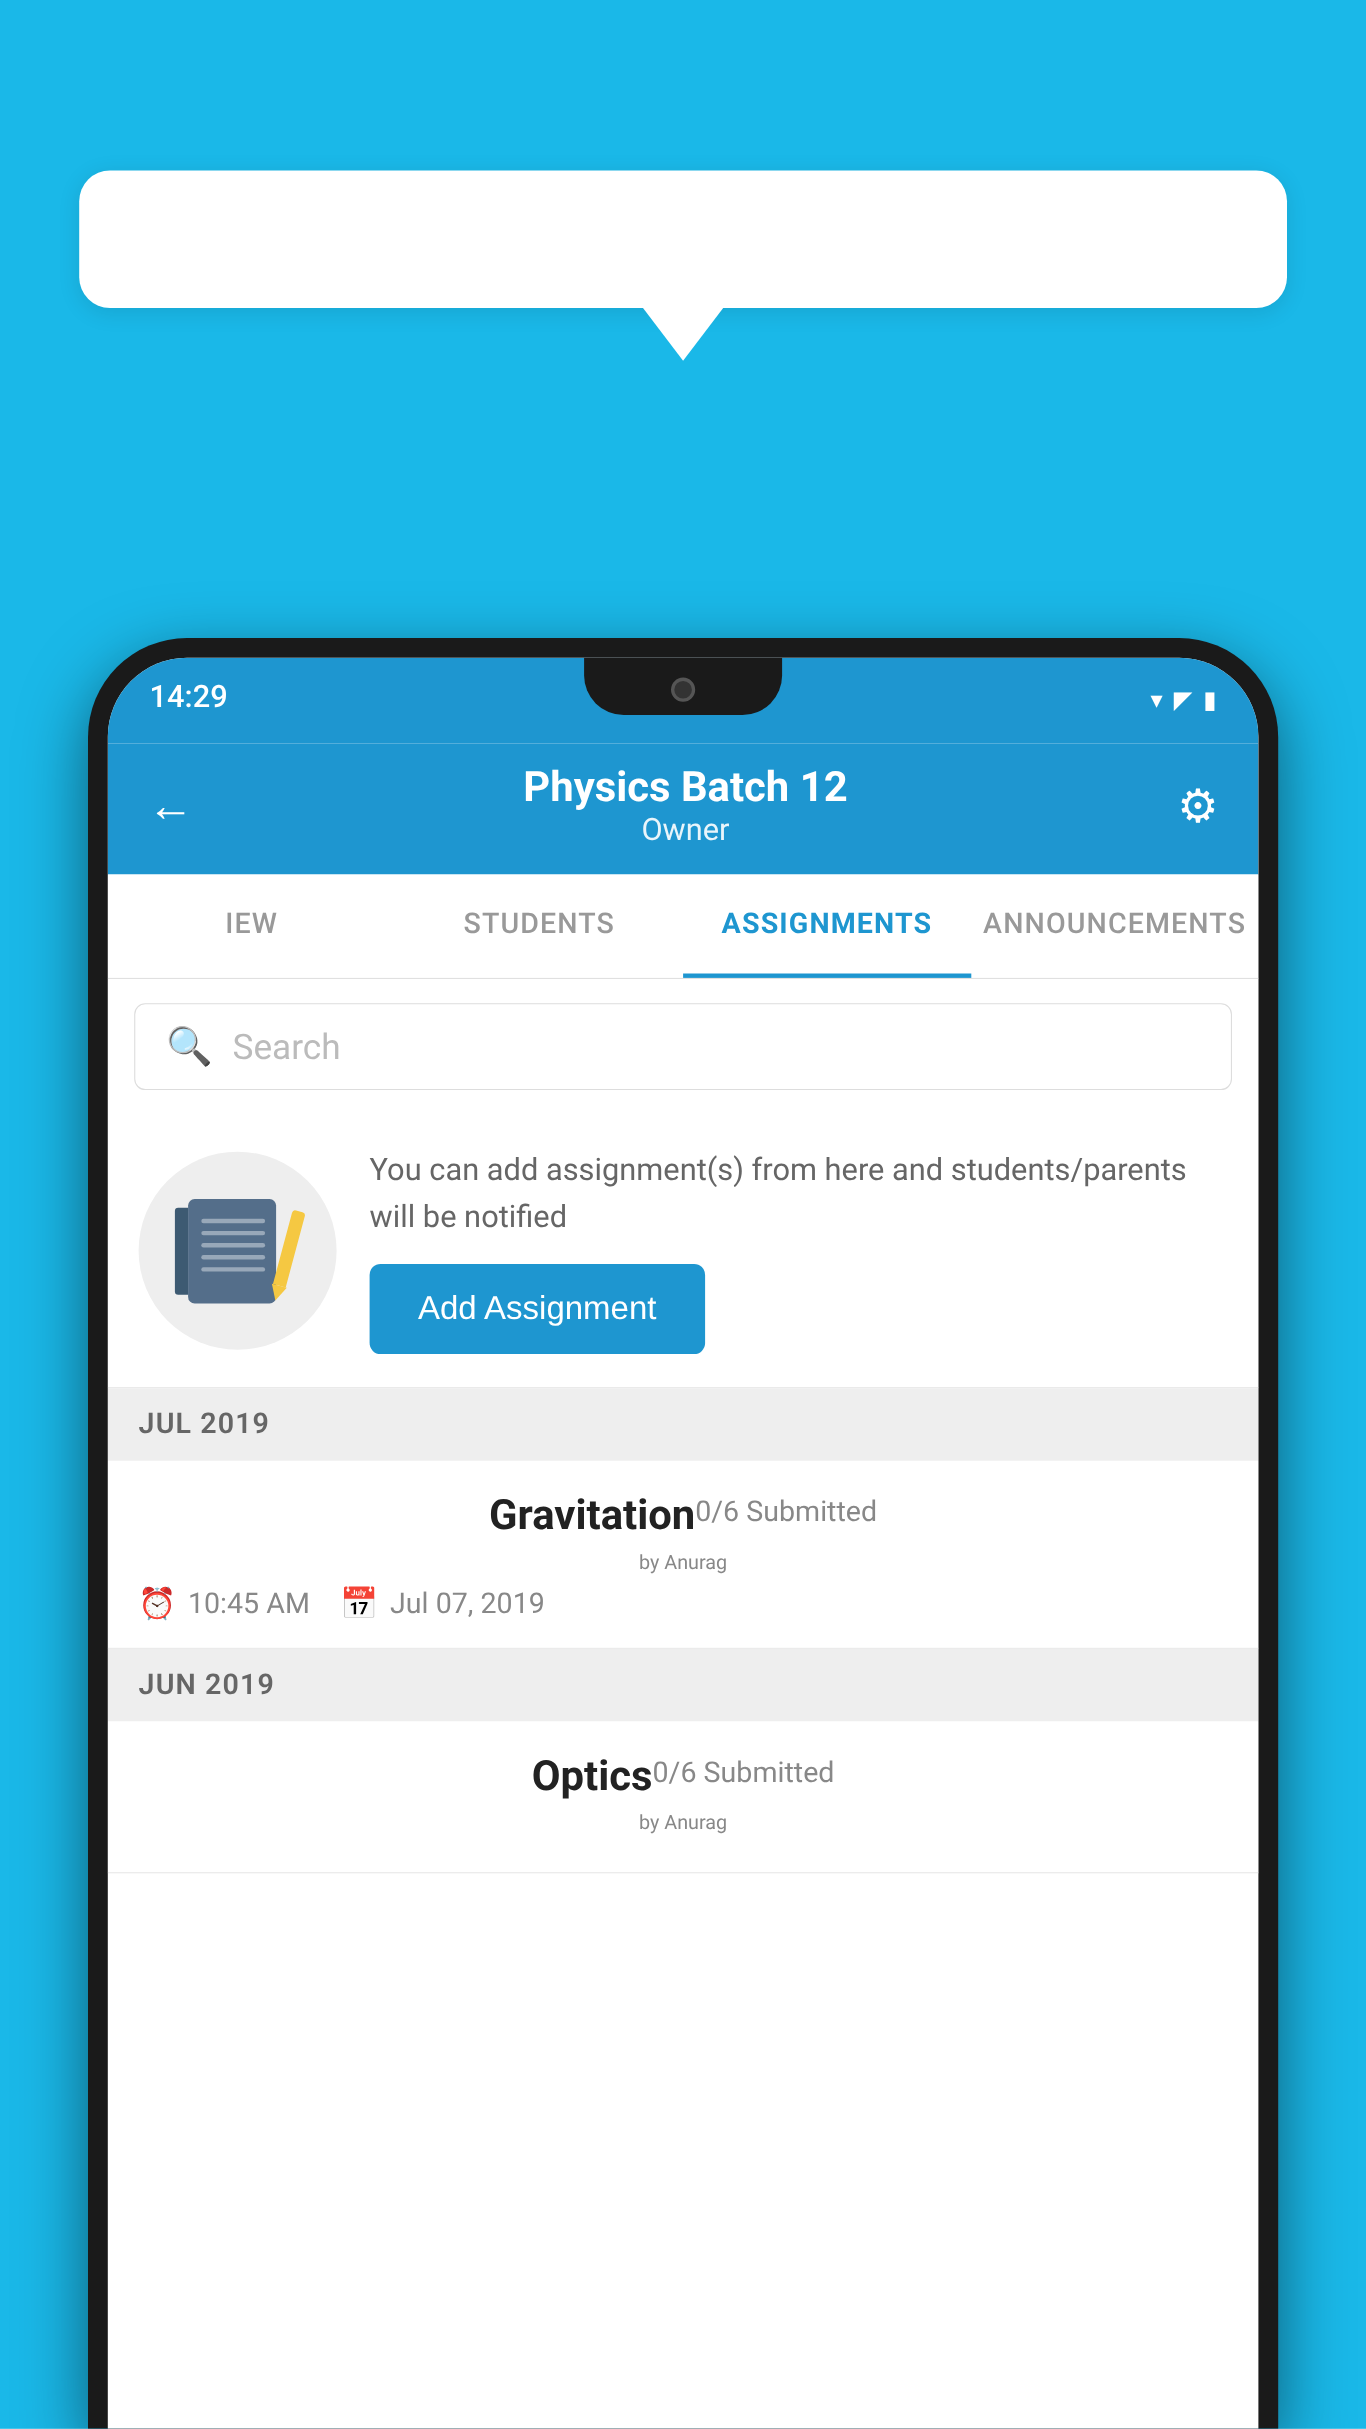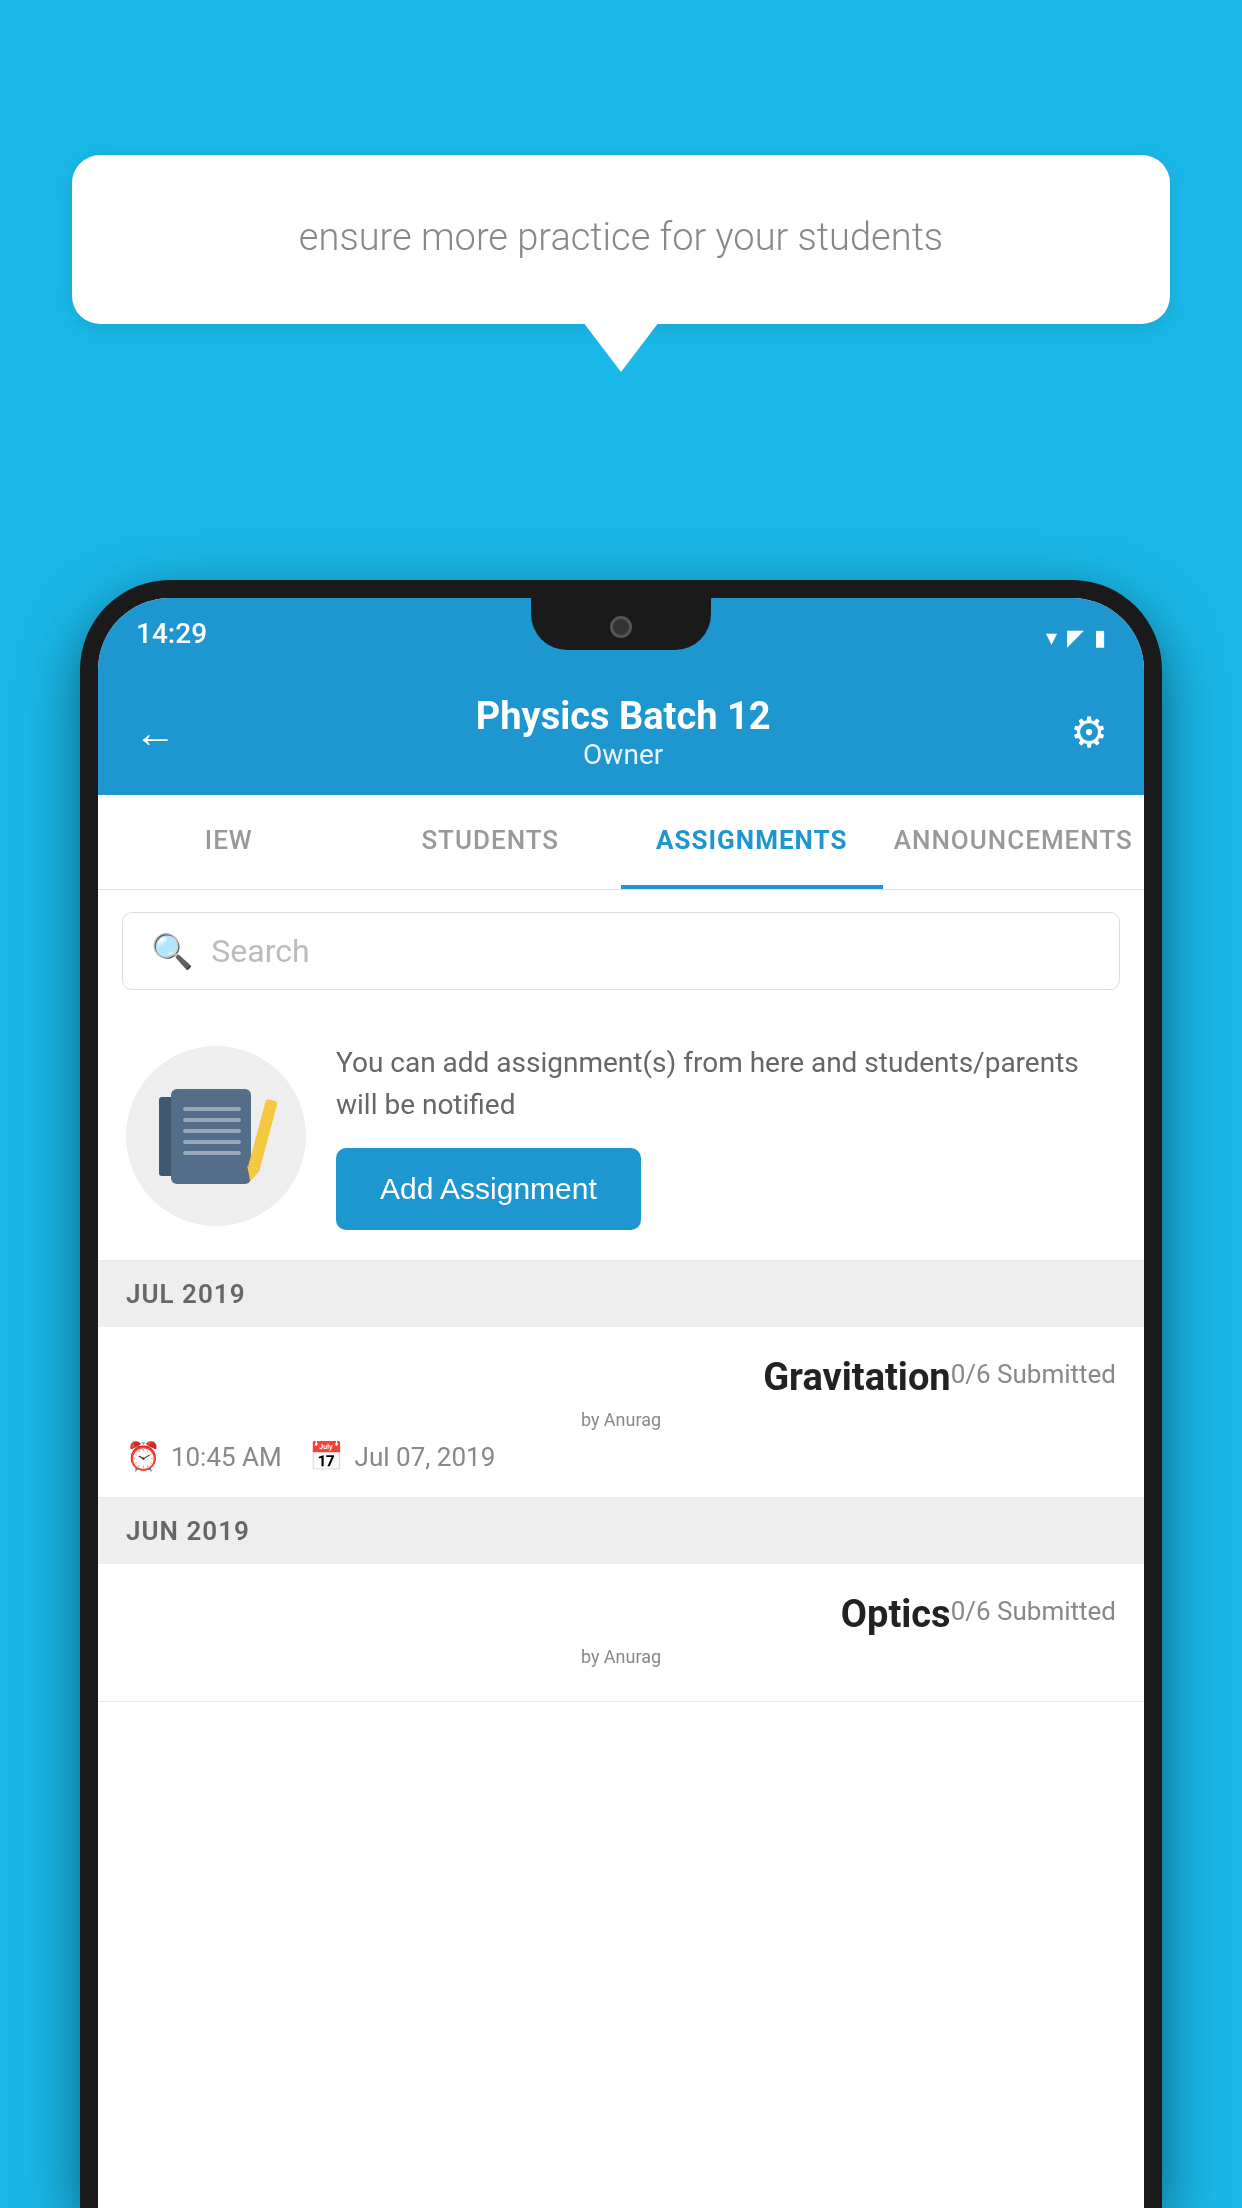--- a/index.html
+++ b/index.html
@@ -340,21 +340,21 @@
 
     
     .assignment-item {
       background: white;
       padding: 28px 28px 24px;
       border-bottom: 1px solid #e8e8e8;
     }
 
     .assignment-item-header {
       display: flex;
-      justify-content: flex-end;
+      justify-content: center;
       align-items: flex-start;
       margin-bottom: 10px;
     }
 
     .assignment-name {
       font-size: 38px;
       font-weight: 700;
       color: #222;
     }
 
@@ -387,21 +387,20 @@
 
     .meta-icon {
       font-size: 28px;
     }
   </style>
 </head>
 <body>
 
 <div class="speech-bubble-container">
   <div class="speech-bubble">
-    <p>ensure more practice for your students</p>
   </div>
 </div>
 
 <div class="phone-frame">
   <div class="phone-inner">
 
     <div class="phone-notch-area">
       <div class="notch">
         <div class="notch-camera"></div>
       </div>

